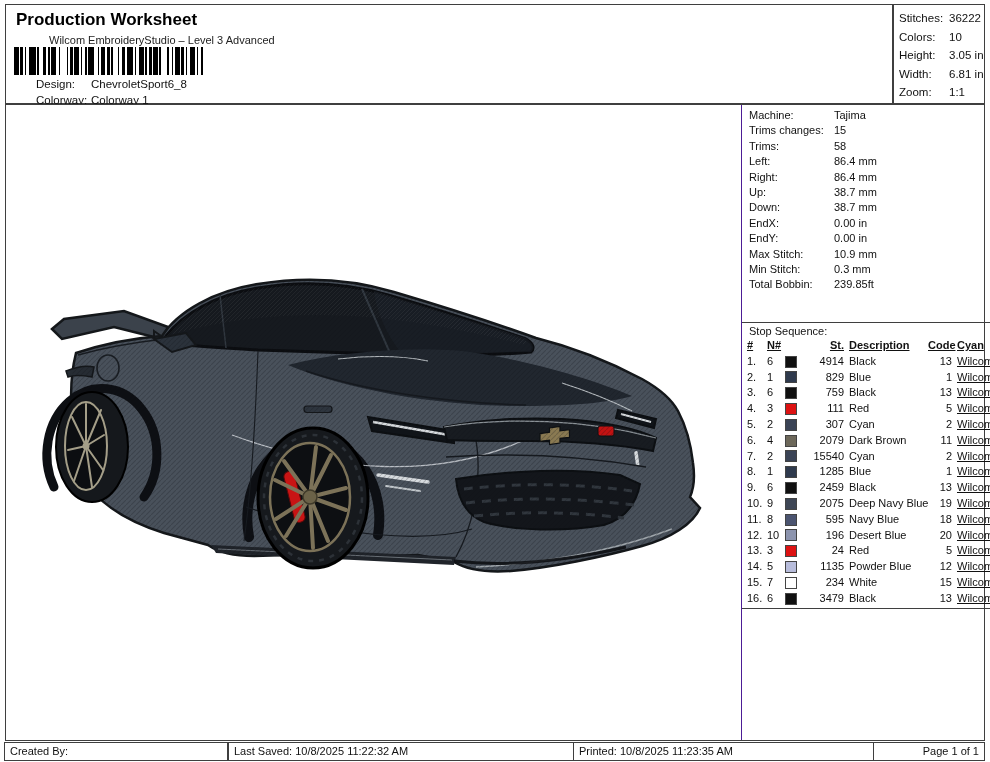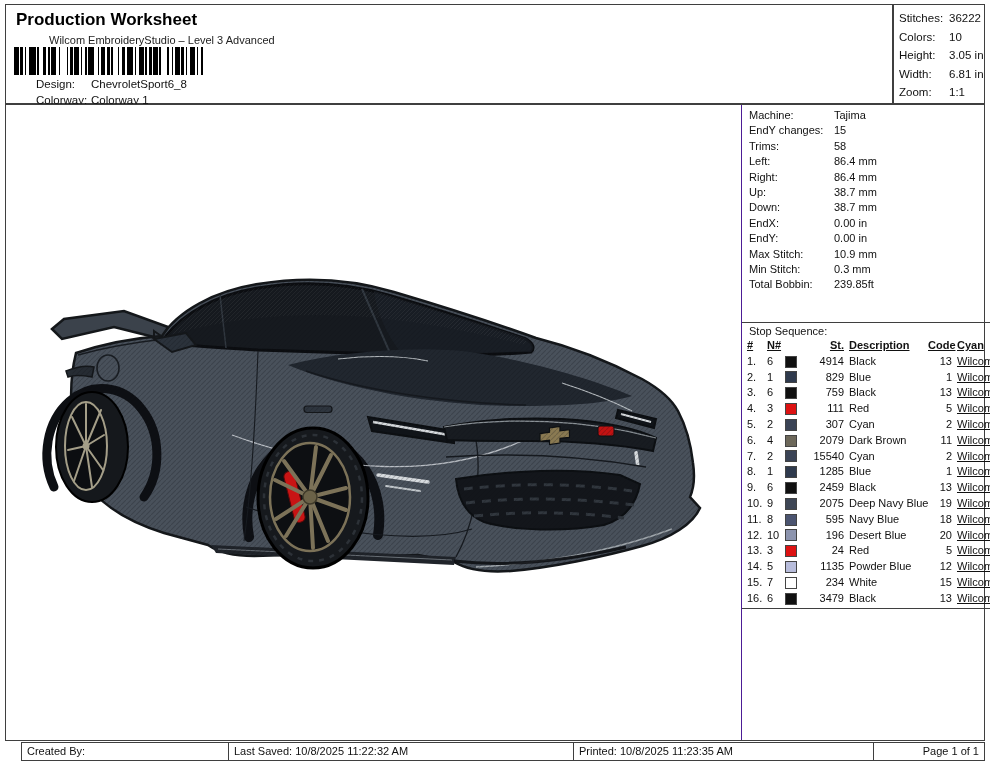--- a/index.html
+++ b/index.html
@@ -40,21 +40,21 @@
   .c-sw{width:22px;display:flex;align-items:center;}
   .c-st{width:37px;text-align:right;}
   .c-desc{flex:1;padding-left:5px;overflow:hidden;}
   .c-code{width:24px;text-align:right;}
   .c-brand{width:45px;padding-left:5px;text-decoration:underline;}
   .swatch{width:12px;height:12px;border:1px solid #444;box-sizing:border-box;display:inline-block;}
   #seq-endline{border-top:1px solid #3f3f3f;margin-top:1px;}
 
   
   .foot-cell{position:absolute;top:742px;height:19px;border:1px solid #3f3f3f;box-sizing:border-box;font-size:11px;line-height:17px;background:#fff;}
-  #foot-created{left:21px;width:224px;padding-left:5px;}
+  #foot-created{left:4px;width:224px;padding-left:5px;}
   #foot-saved{left:228px;width:346px;padding-left:5px;}
   #foot-printed{left:573px;width:301px;padding-left:5px;}
   #foot-page{left:873px;width:112px;text-align:right;padding-right:5px;}
 </style>
 </head>
 <body>
 
 <div id="header-box" class="box">
   <div class="title">Production Worksheet</div>
   <div class="subtitle">Wilcom EmbroideryStudio – Level 3 Advanced</div>
@@ -253,21 +253,21 @@
         </g>
         <circle cx="304" cy="392" r="7" fill="#6b6248" stroke="#3f3a2a" stroke-width="1.5"></circle>
       </g>
       <path d="M160 231 C178 208 210 190 252 183 C300 175 344 179 382 190 C430 204 482 221 520 234 L520 240 C430 218 300 190 160 231 Z" fill="url(#hatch2)"></path>
     </svg>
   </div>
 
   <div id="info-pane">
     <div id="machine-info">
         <div class="mi-row"><span class="lbl">Machine:</span><span>Tajima</span></div>
-        <div class="mi-row"><span class="lbl">EndY changes:</span><span>15</span></div>
+        <div class="mi-row"><span class="lbl">Trims changes:</span><span>15</span></div>
         <div class="mi-row"><span class="lbl">Trims:</span><span>58</span></div>
         <div class="mi-row"><span class="lbl">Left:</span><span>86.4 mm</span></div>
         <div class="mi-row"><span class="lbl">Right:</span><span>86.4 mm</span></div>
         <div class="mi-row"><span class="lbl">Up:</span><span>38.7 mm</span></div>
         <div class="mi-row"><span class="lbl">Down:</span><span>38.7 mm</span></div>
         <div class="mi-row"><span class="lbl">EndX:</span><span>0.00 in</span></div>
         <div class="mi-row"><span class="lbl">EndY:</span><span>0.00 in</span></div>
         <div class="mi-row"><span class="lbl">Max Stitch:</span><span>10.9 mm</span></div>
         <div class="mi-row"><span class="lbl">Min Stitch:</span><span>0.3 mm</span></div>
         <div class="mi-row"><span class="lbl">Total Bobbin:</span><span>239.85ft</span></div>

